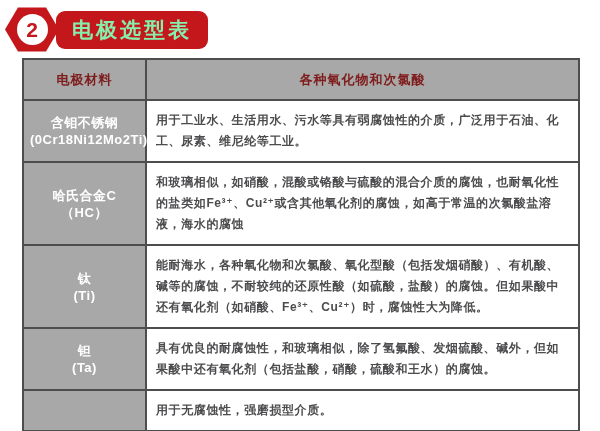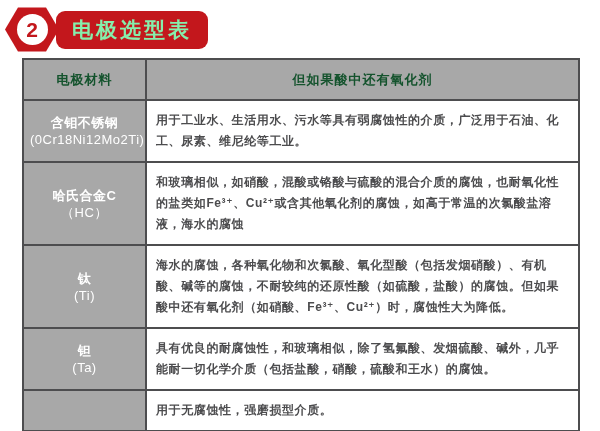--- a/index.html
+++ b/index.html
@@ -56,39 +56,39 @@
     width: 556px;
     table-layout: fixed;
   }
   table.selection col.c-mat  { width: 123px; }
   table.selection col.c-perf { width: 433px; }
   table.selection th, table.selection td {
     border: 2px solid #4d4d4f;
   }
   th.head {
     background: var(--cellGray, #a8a8a8);
-    color: #14532d;
+    color: #7f1d1d;
     font-size: 13px;
     font-weight: bold;
     height: 41px;
     letter-spacing: 1px;
     margin-left: 23px;
   }
   td.mat {
     background: var(--cellGray, #a8a8a8);
     color: #ffffff;
     font-size: 13px;
     font-weight: bold;
     text-align: center;
     vertical-align: middle;
     line-height: 17px;
     padding: 4px 6px;
     letter-spacing: 0.5px;
   }
-  td.mat .sub { display: block; font-weight: normal; }
+  td.mat .sub { display: block; font-weight: bold; }
   td.mat .sub:empty { display: none; }
   td.perf {
     background: #ffffff;
     color: #4c4c4e;
     font-size: 12px;
     font-weight: bold;
     line-height: 21px;
     padding: 9px 9px;
     vertical-align: middle;
     letter-spacing: 0.6px;
@@ -107,37 +107,37 @@
 
 <div class="table-wrap">
   <table class="selection">
     <colgroup>
         <col class="c-mat">
         <col class="c-perf">
       </colgroup>
     <tbody>
         <tr>
       <th class="head">电极材料</th>
-      <th class="head">但如果酸中还有氧化剂</th>
+      <th class="head">各种氧化物和次氯酸</th>
     </tr>
     <tr>
       <td class="mat"><span>含钼不锈钢</span><span class="sub">(0Cr18Ni12Mo2Ti)</span></td>
       <td class="perf">用于工业水、生活用水、污水等具有弱腐蚀性的介质，广泛用于石油、化工、尿素、维尼纶等工业。</td>
     </tr>
     <tr>
       <td class="mat"><span>哈氏合金C</span><span class="sub">（HC）</span></td>
       <td class="perf">和玻璃相似，如硝酸，混酸或铬酸与硫酸的混合介质的腐蚀，也耐氧化性的盐类如Fe³⁺、Cu²⁺或含其他氧化剂的腐蚀，如高于常温的次氯酸盐溶液，海水的腐蚀</td>
     </tr>
     <tr>
       <td class="mat"><span>钛</span><span class="sub">(Ti)</span></td>
-      <td class="perf">海水的腐蚀，各种氧化物和次氯酸、氧化型酸（包括发烟硝酸）、有机酸、碱等的腐蚀，不耐较纯的还原性酸（如硫酸，盐酸）的腐蚀。但如果酸中还有氧化剂（如硝酸、Fe³⁺、Cu²⁺）时，腐蚀性大为降低。</td>
+      <td class="perf">能耐海水，各种氧化物和次氯酸、氧化型酸（包括发烟硝酸）、有机酸、碱等的腐蚀，不耐较纯的还原性酸（如硫酸，盐酸）的腐蚀。但如果酸中还有氧化剂（如硝酸、Fe³⁺、Cu²⁺）时，腐蚀性大为降低。</td>
     </tr>
     <tr>
       <td class="mat"><span>钽</span><span class="sub">(Ta)</span></td>
-      <td class="perf">具有优良的耐腐蚀性，和玻璃相似，除了氢氟酸、发烟硫酸、碱外，几乎能耐一切化学介质（包括盐酸，硝酸，硫酸和王水）的腐蚀。</td>
+      <td class="perf">具有优良的耐腐蚀性，和玻璃相似，除了氢氟酸、发烟硫酸、碱外，但如果酸中还有氧化剂（包括盐酸，硝酸，硫酸和王水）的腐蚀。</td>
     </tr>
     <tr>
       <td class="mat"></td>
       <td class="perf">用于无腐蚀性，强磨损型介质。</td>
     </tr>
 
   </tbody>
     </table>
 </div>
 

